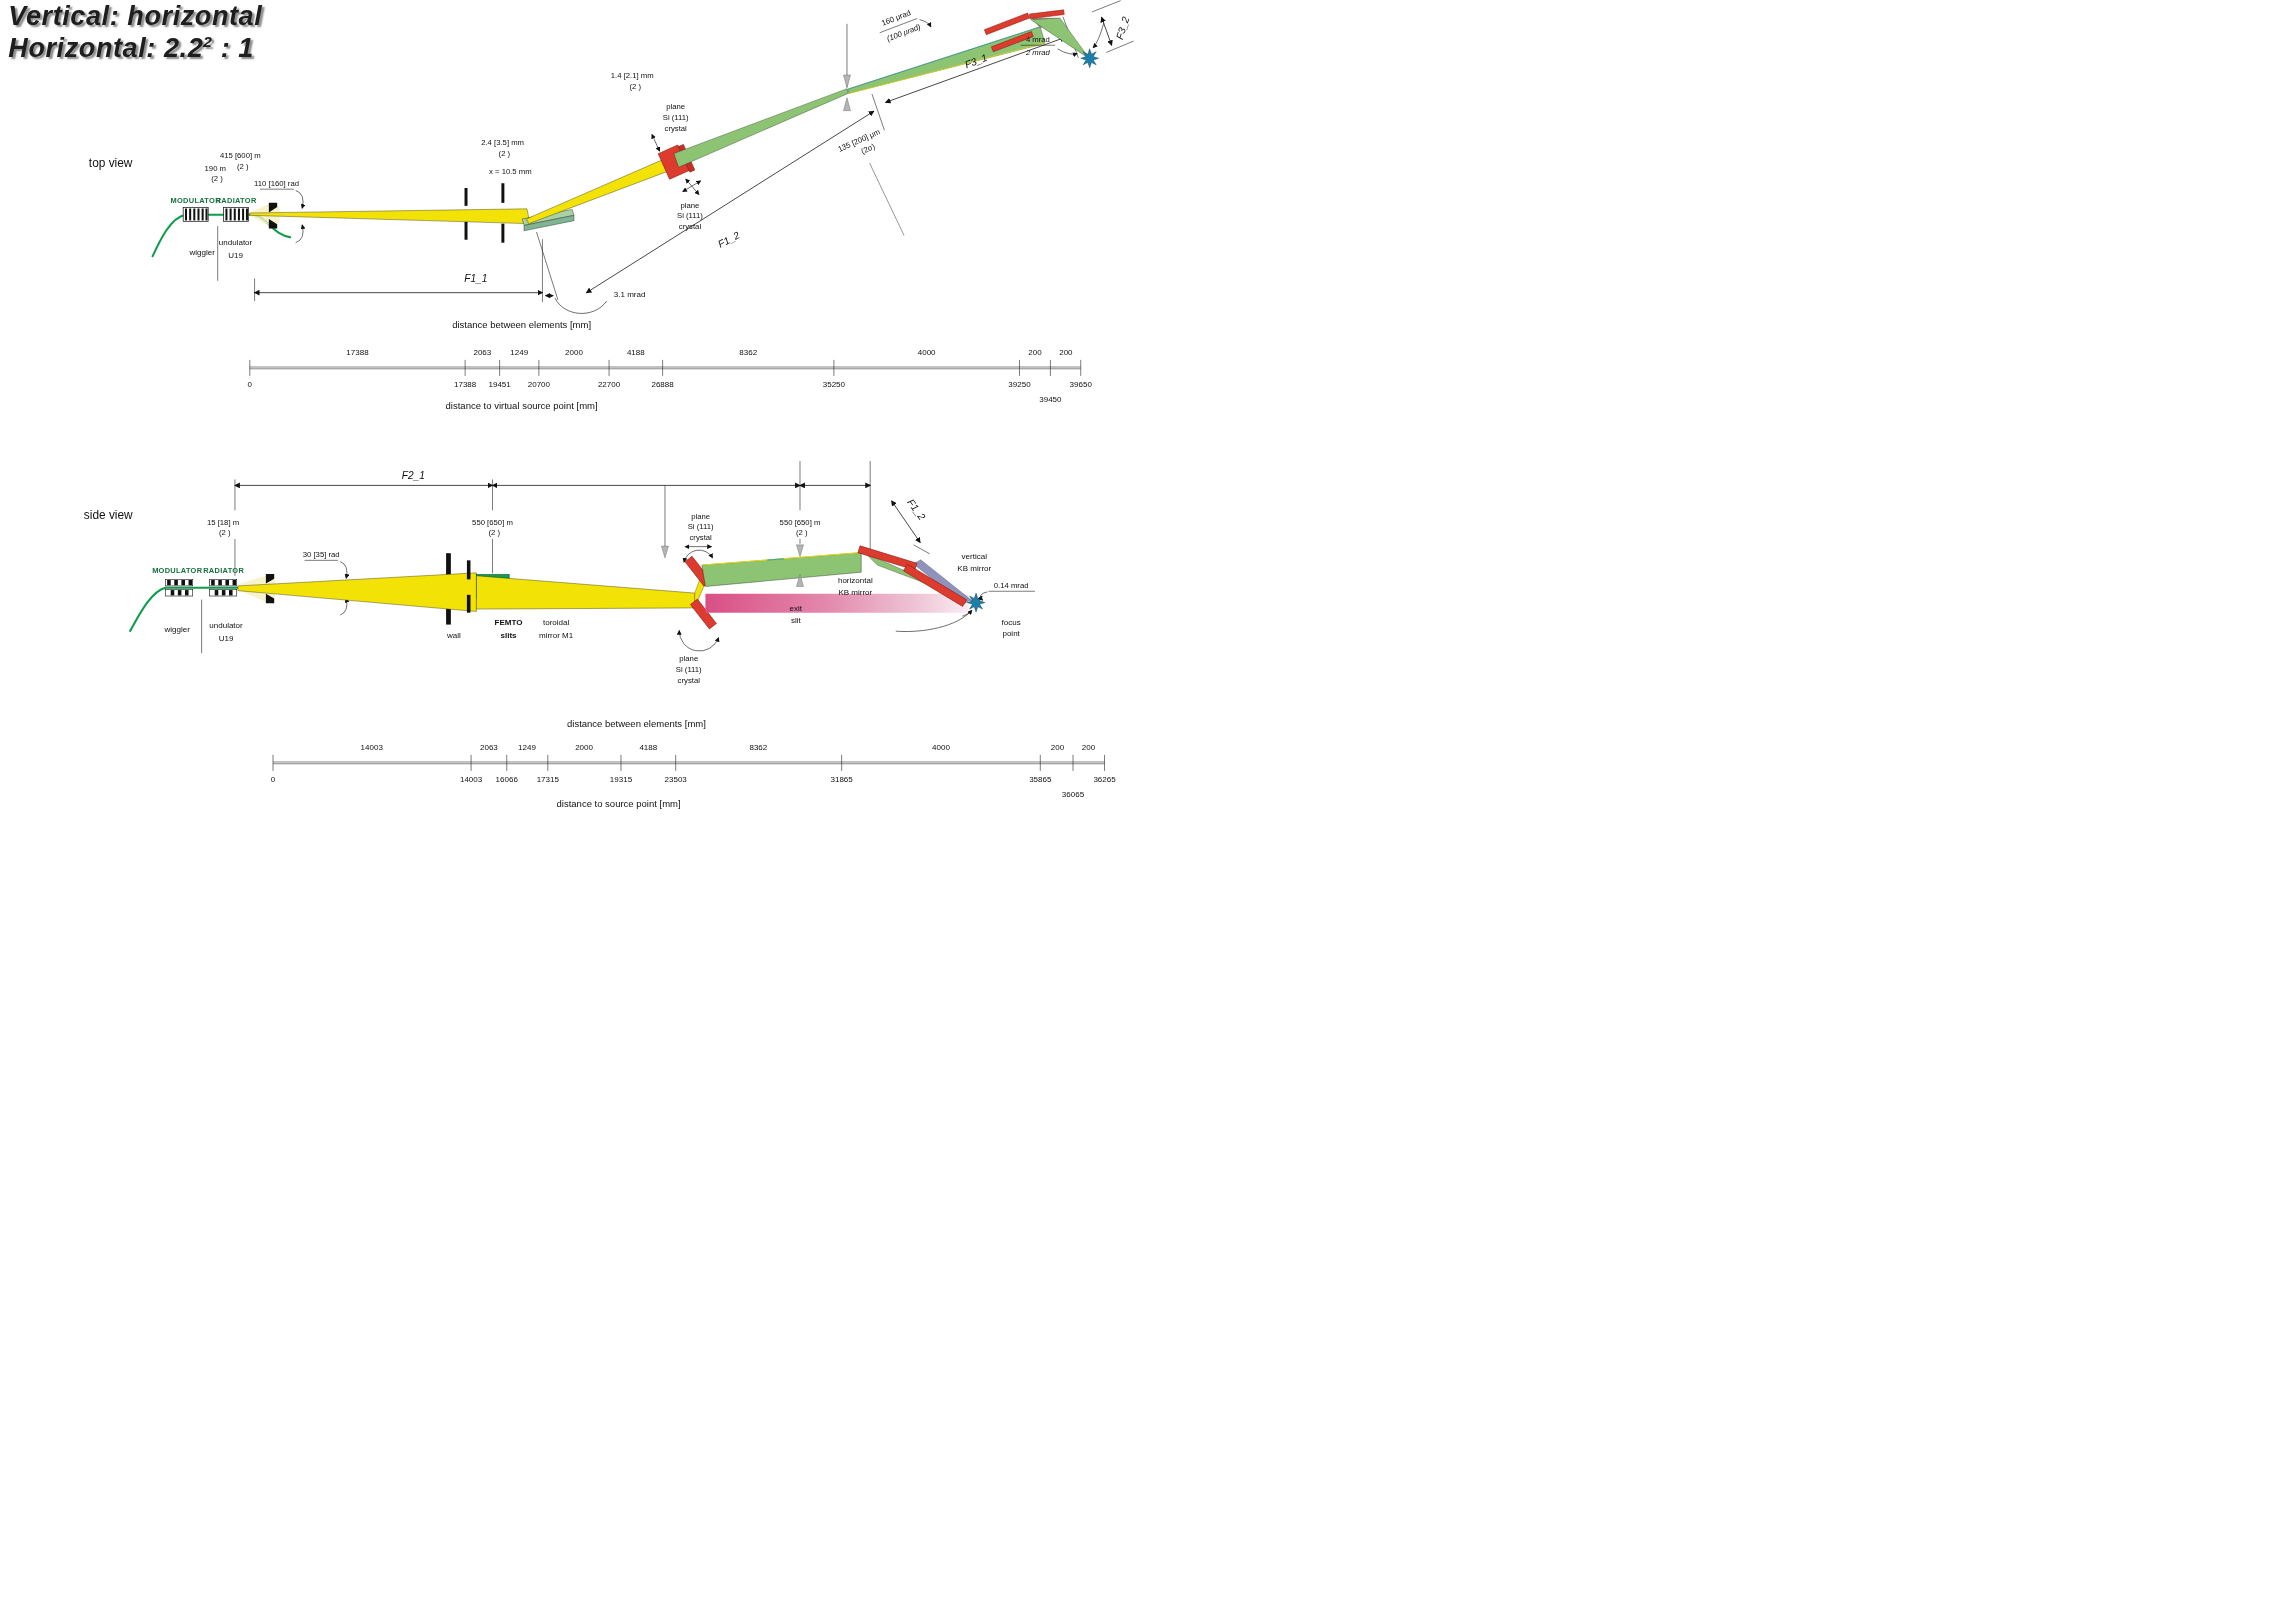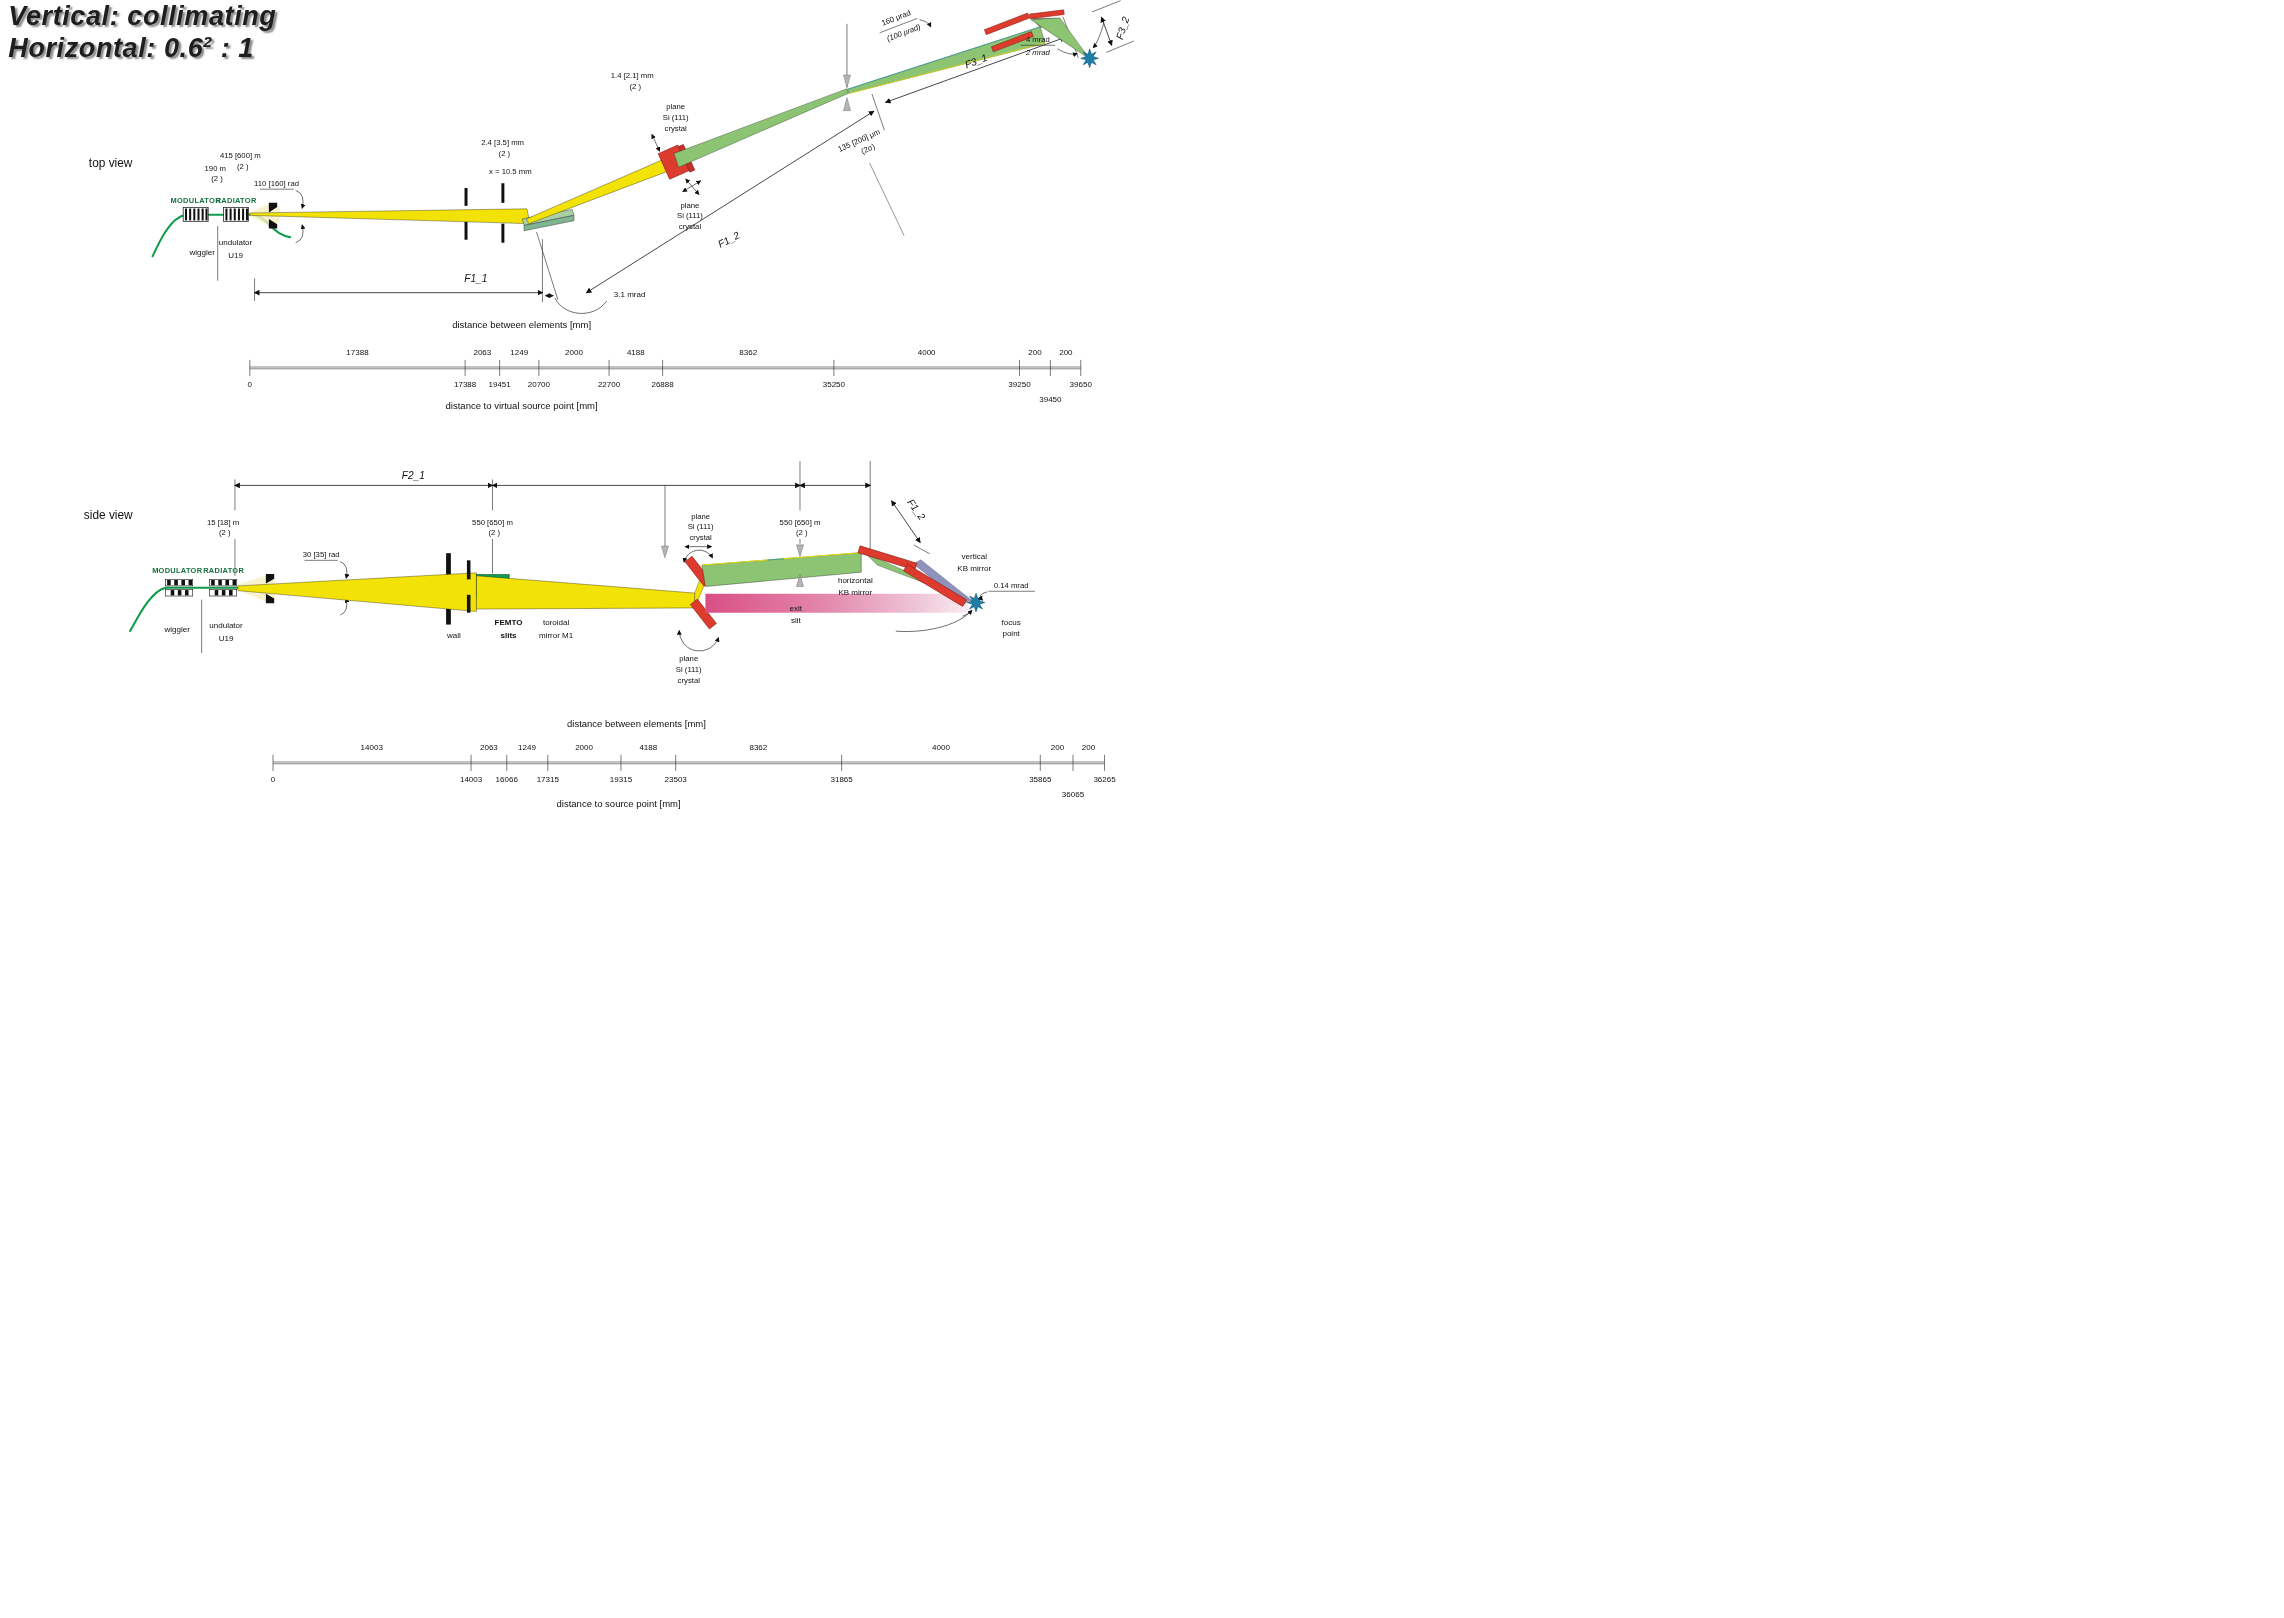--- a/index.html
+++ b/index.html
@@ -23,22 +23,22 @@
   .thin{stroke:#222;stroke-width:1;fill:none;}
   .dim{stroke:#111;stroke-width:1.3;fill:none;}
   .lead{stroke:#222;stroke-width:1.1;fill:none;}
 </style>
 </head>
 <body>
 
 <div class="canvas">
 
   <div class="title">
-    <div>Vertical:  collimating</div>
-    <div><span>Horizontal:  0.6</span><sup>2</sup><span> : 1</span></div>
+    <div>Vertical:  horizontal</div>
+    <div><span>Horizontal:  2.2</span><sup>2</sup><span> : 1</span></div>
   </div>
 
   <svg width="1142" height="809" viewBox="0 0 1920 1360">
     <defs>
       <marker id="ah" viewBox="0 0 10 10" refX="8.5" refY="5" markerWidth="7.5" markerHeight="7.5" orient="auto-start-reverse">
         <path d="M0,0 L10,5 L0,10 z" fill="#111"></path>
       </marker>
       <linearGradient id="pinkGrad" x1="0" y1="0" x2="1" y2="0">
         <stop offset="0" stop-color="#d94f85"></stop>
           <stop offset="0.45" stop-color="#e387ab"></stop>

